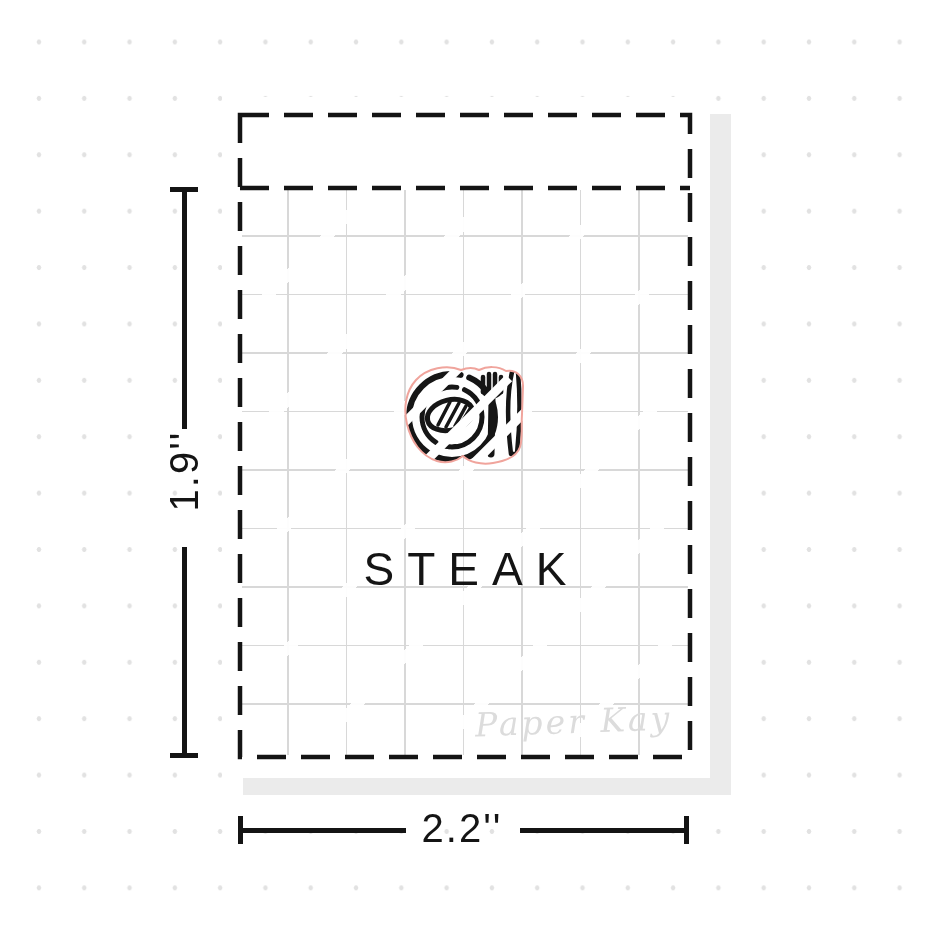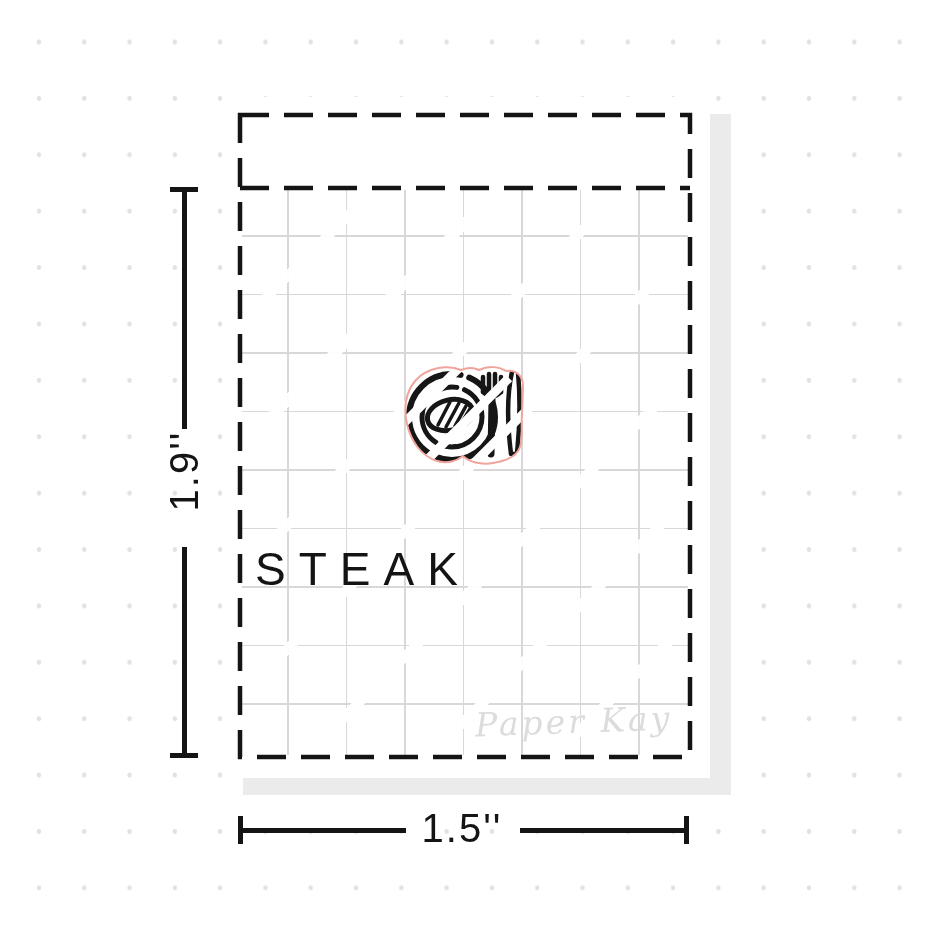--- a/index.html
+++ b/index.html
@@ -53,20 +53,21 @@
   .sticker-icon {
     position: absolute;
     left: 161px; top: 174px;
     width: 126px; height: 104px;
   }
 
   
   .sheet-title {
     position: absolute;
     left: 0; right: 0; top: 350px;
+    text-align: center;
     font-family: "Liberation Sans", sans-serif;
     font-size: 46px;
     font-weight: 400;
     line-height: 59px;
     letter-spacing: 13px;
     padding-left: 13px;
     color: var(--ink);
   }
   .watermark {
     position: absolute;
@@ -182,18 +183,18 @@
     <div class="dim v-cap-top"></div>
     <div class="dim v-seg-top"></div>
     <div class="dim-label v-label">1.9''</div>
     <div class="dim v-seg-bottom"></div>
     <div class="dim v-cap-bottom"></div>
   </div>
 
   <div>
     <div class="dim h-cap-left"></div>
     <div class="dim h-seg-left"></div>
-    <div class="dim-label h-label">1.5''</div>
+    <div class="dim-label h-label">2.2''</div>
     <div class="dim h-seg-right"></div>
     <div class="dim h-cap-right"></div>
   </div>
 
 </div>
 
 </body></html>

